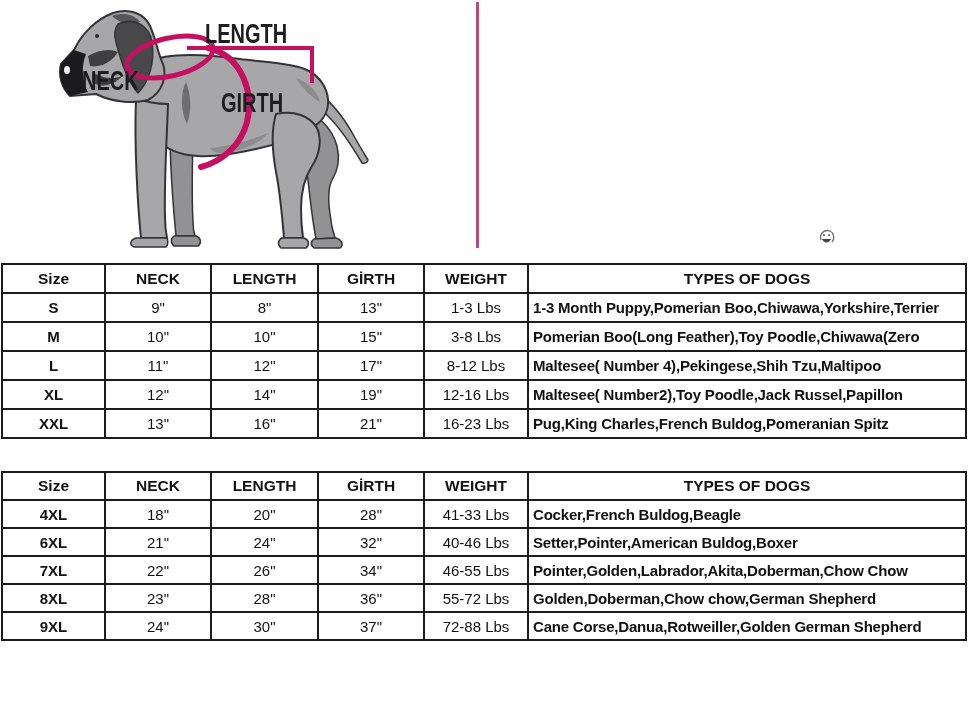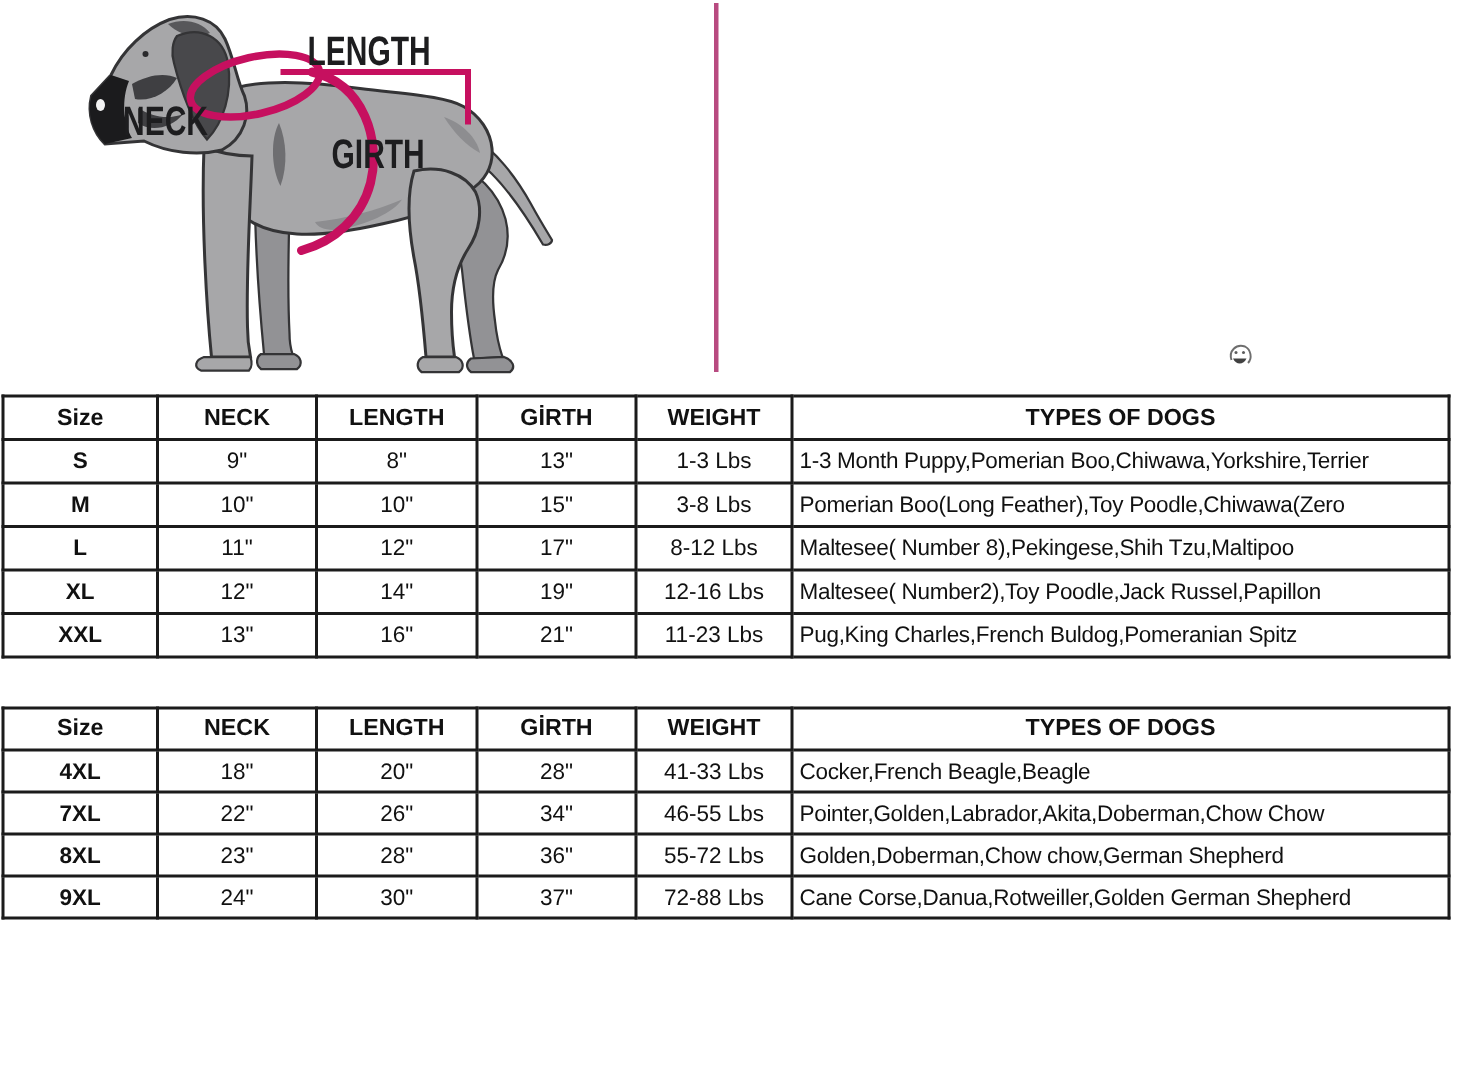--- a/index.html
+++ b/index.html
@@ -49,20 +49,21 @@
     padding: 0;
   }
   #table-small th, #table-small td { height: 29px; }
   #table-large th, #table-large td { height: 28px; }
   .size-table th { font-weight: bold; font-size: 15.5px; }
   .size-table td.col-0 { font-weight: bold; }
   .size-table td.col-5 {
     text-align: left;
     padding-left: 4px;
     letter-spacing: -0.2px;
+    font-weight: bold;
   }
   svg text.measure-label {
     font-family: "Liberation Sans", sans-serif;
     font-weight: bold;
     fill: #1d1d1f;
   }
 </style>
 </head>
 <body>
 
@@ -152,36 +153,36 @@
           <td class="col-3">15"</td>
           <td class="col-4">3-8 Lbs</td>
           <td class="col-5">Pomerian Boo(Long Feather),Toy Poodle,Chiwawa(Zero</td>
         </tr>
         <tr>
           <td class="col-0">L</td>
           <td class="col-1">11"</td>
           <td class="col-2">12"</td>
           <td class="col-3">17"</td>
           <td class="col-4">8-12 Lbs</td>
-          <td class="col-5">Maltesee( Number 8),Pekingese,Shih Tzu,Maltipoo</td>
+          <td class="col-5">Maltesee( Number 4),Pekingese,Shih Tzu,Maltipoo</td>
         </tr>
         <tr>
           <td class="col-0">XL</td>
           <td class="col-1">12"</td>
           <td class="col-2">14"</td>
           <td class="col-3">19"</td>
           <td class="col-4">12-16 Lbs</td>
           <td class="col-5">Maltesee( Number2),Toy Poodle,Jack Russel,Papillon</td>
         </tr>
         <tr>
           <td class="col-0">XXL</td>
           <td class="col-1">13"</td>
           <td class="col-2">16"</td>
           <td class="col-3">21"</td>
-          <td class="col-4">11-23 Lbs</td>
+          <td class="col-4">16-23 Lbs</td>
           <td class="col-5">Pug,King Charles,French Buldog,Pomeranian Spitz</td>
         </tr>
       </tbody>
     </table>
 
   <table class="size-table" id="table-large">
     <colgroup>
       <col style="width:103px">
         <col style="width:106px">
         <col style="width:107px">
@@ -199,21 +200,29 @@
           <th class="col-5">TYPES OF DOGS</th>
         </tr>
       </thead>
       <tbody>
         <tr>
           <td class="col-0">4XL</td>
           <td class="col-1">18"</td>
           <td class="col-2">20"</td>
           <td class="col-3">28"</td>
           <td class="col-4">41-33 Lbs</td>
-          <td class="col-5">Cocker,French Beagle,Beagle</td>
+          <td class="col-5">Cocker,French Buldog,Beagle</td>
+        </tr>
+        <tr>
+          <td class="col-0">6XL</td>
+          <td class="col-1">21"</td>
+          <td class="col-2">24"</td>
+          <td class="col-3">32"</td>
+          <td class="col-4">40-46 Lbs</td>
+          <td class="col-5">Setter,Pointer,American Buldog,Boxer</td>
         </tr>
         <tr>
           <td class="col-0">7XL</td>
           <td class="col-1">22"</td>
           <td class="col-2">26"</td>
           <td class="col-3">34"</td>
           <td class="col-4">46-55 Lbs</td>
           <td class="col-5">Pointer,Golden,Labrador,Akita,Doberman,Chow Chow</td>
         </tr>
         <tr>

